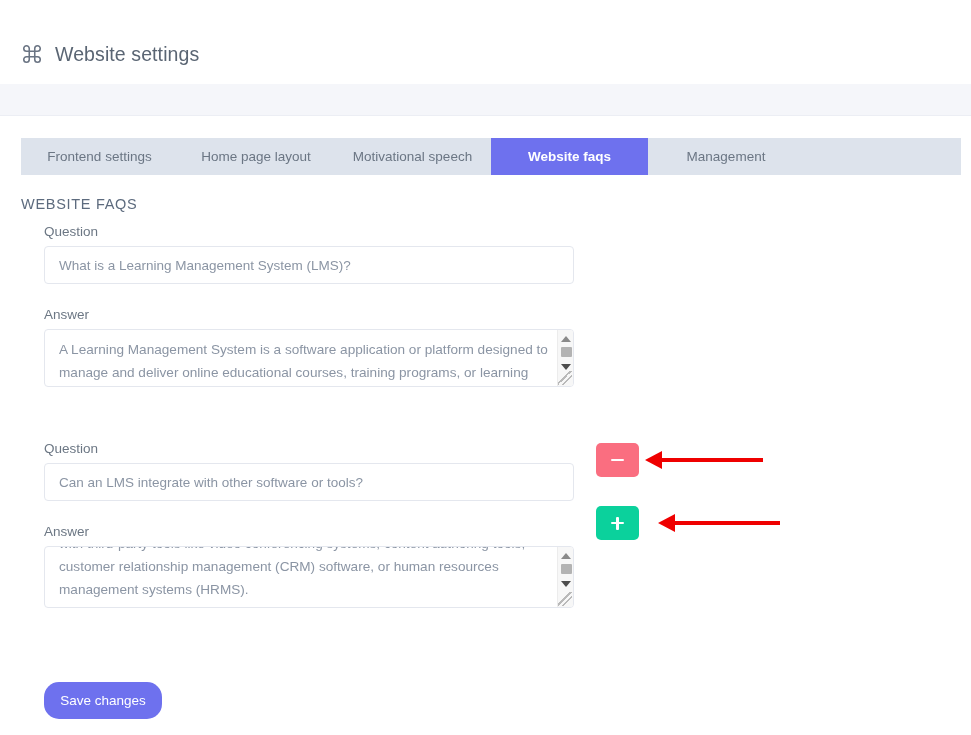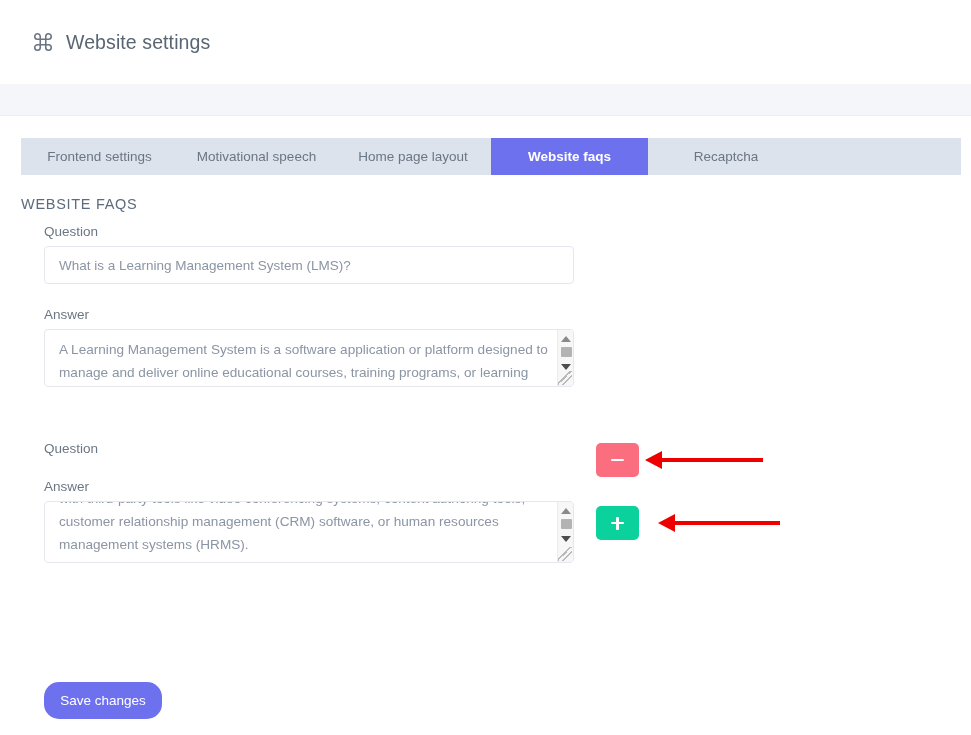--- a/index.html
+++ b/index.html
@@ -7,26 +7,26 @@
     margin: 0; padding: 0;
     width: 971px; height: 735px;
     background: #ffffff;
     font-family: "Liberation Sans", sans-serif;
     overflow: hidden;
   }
 
   
   .page-header {
     position: absolute;
-    left: 0; top: 0;
+    left: 0; top: 12px;
     width: 950px; height: 84px;
     background: #ffffff;
     display: flex;
     align-items: center;
-    padding-left: 32px;
+    padding-left: 21px;
   }
   .header-icon {
     width: 22px; height: 22px;
     margin-right: 12px;
     display: inline-flex;
     align-items: center;
     justify-content: center;
     color: #64748b;
   }
   .header-icon svg { display: block; }
@@ -243,24 +243,24 @@
       <path d="M9 6a3 3 0 1 0-3 3h12a3 3 0 1 0-3-3v12a3 3 0 1 0 3-3H6a3 3 0 1 0 3 3z"></path>
     </svg>
   </span>
   <span class="page-title">Website settings</span>
 </div>
 
 <div class="gray-band"></div>
 
 <div class="tab-bar">
   <div class="tab t0">Frontend settings</div>
+  <div class="tab t1">Home page layout</div>
   <div class="tab t2">Motivational speech</div>
-  <div class="tab t1">Home page layout</div>
   <div class="tab t3 active">Website faqs</div>
-  <div class="tab t4">Recaptcha</div>
+  <div class="tab t4">Management</div>
 </div>
 
 <div class="section-title">WEBSITE FAQS</div>
 
 <div class="faq-area">
 
   <div class="faq-block">
     <div class="field-label">Question</div>
     <input class="text-input" type="text" value="What is a Learning Management System (LMS)?" style="">
 
@@ -286,20 +286,21 @@
     </button>
 
     <div class="anno-arrow" style="left:658px; top:290px; width:122px;">
       <span class="head"></span>
       <span class="shaft" style="width:106px;"></span>
     </div>
   </div>
 
   <div class="faq-block" style="margin-top:54px;">
     <div class="field-label">Question</div>
+    <input class="text-input" type="text" value="Can an LMS integrate with other software or tools?" style="">
 
     <div class="field-label" style="margin-top:23px;">Answer</div>
 
     <div class="ta-wrap a2">
       <div class="ta-text">with third-party tools like video conferencing systems, content authoring tools, customer relationship management (CRM) software, or human resources management systems (HRMS).</div>
       <div class="ta-scroll">
         <div class="sb-arrow up">
             <i></i>
           </div>
         <div class="sb-thumb"></div>

